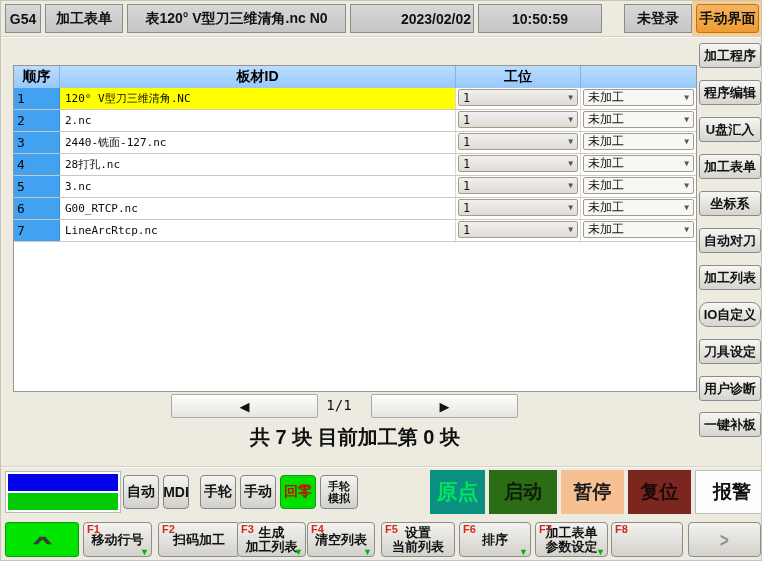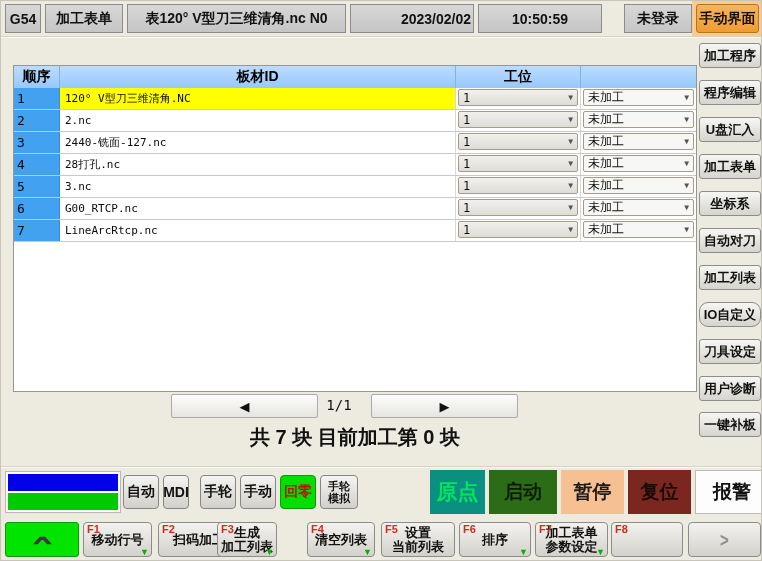--- a/index.html
+++ b/index.html
@@ -320,21 +320,21 @@
         <span>移动行号</span>
       </div>
     <span class="farrow">▼</span>
   </div>
   <div class="fkey" style="left:157px;width:82px;">
     <span class="flabel">F2</span>
     <div class="ftext">
         <span>扫码加工</span>
       </div>
   </div>
-  <div class="fkey" style="left:216px;width:60px;">
+  <div class="fkey" style="left:236px;width:69px;">
     <span class="flabel">F3</span>
     <div class="ftext">
       <span>生成</span>
       <span>加工列表</span>
     </div>
     <span class="farrow">▼</span>
   </div>
   <div class="fkey" style="left:306px;width:68px;">
     <span class="flabel">F4</span>
     <div class="ftext">

